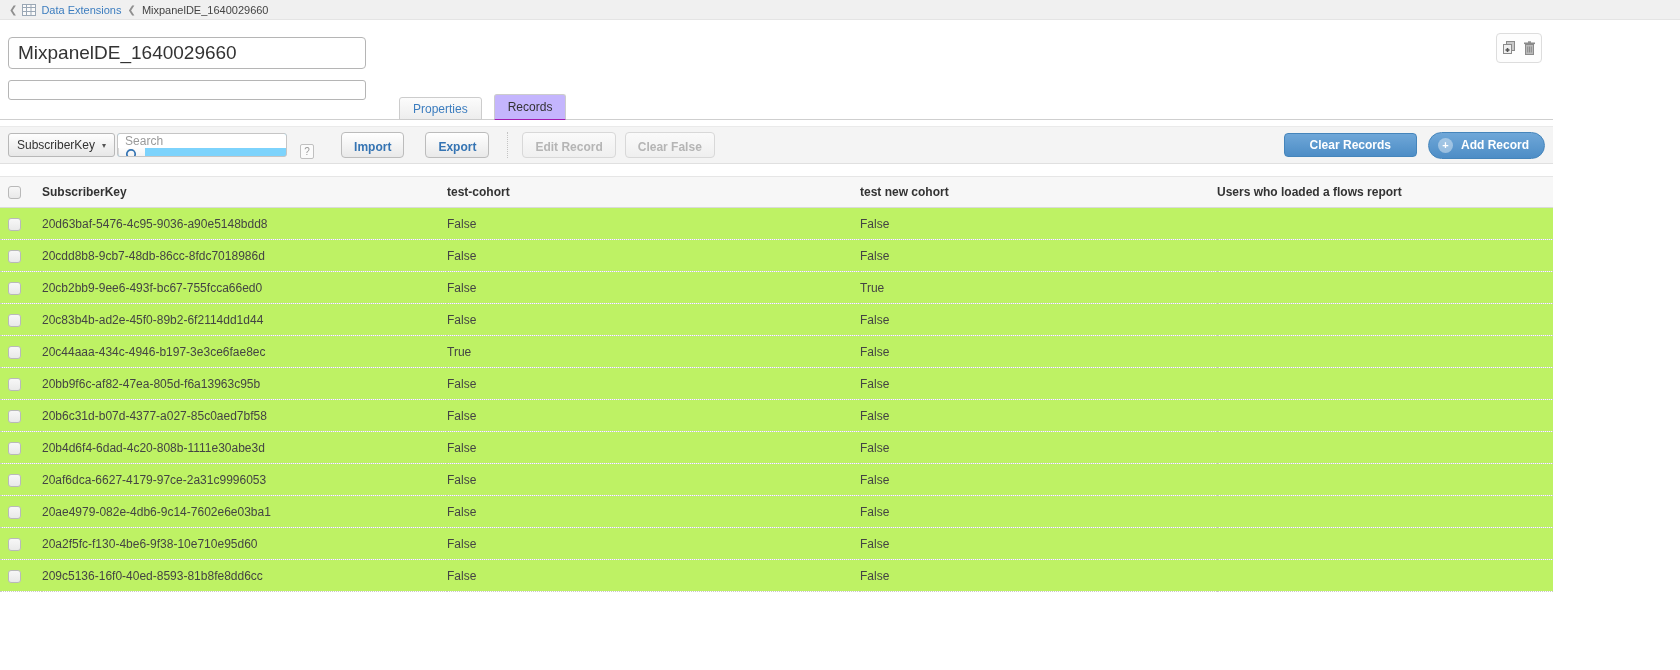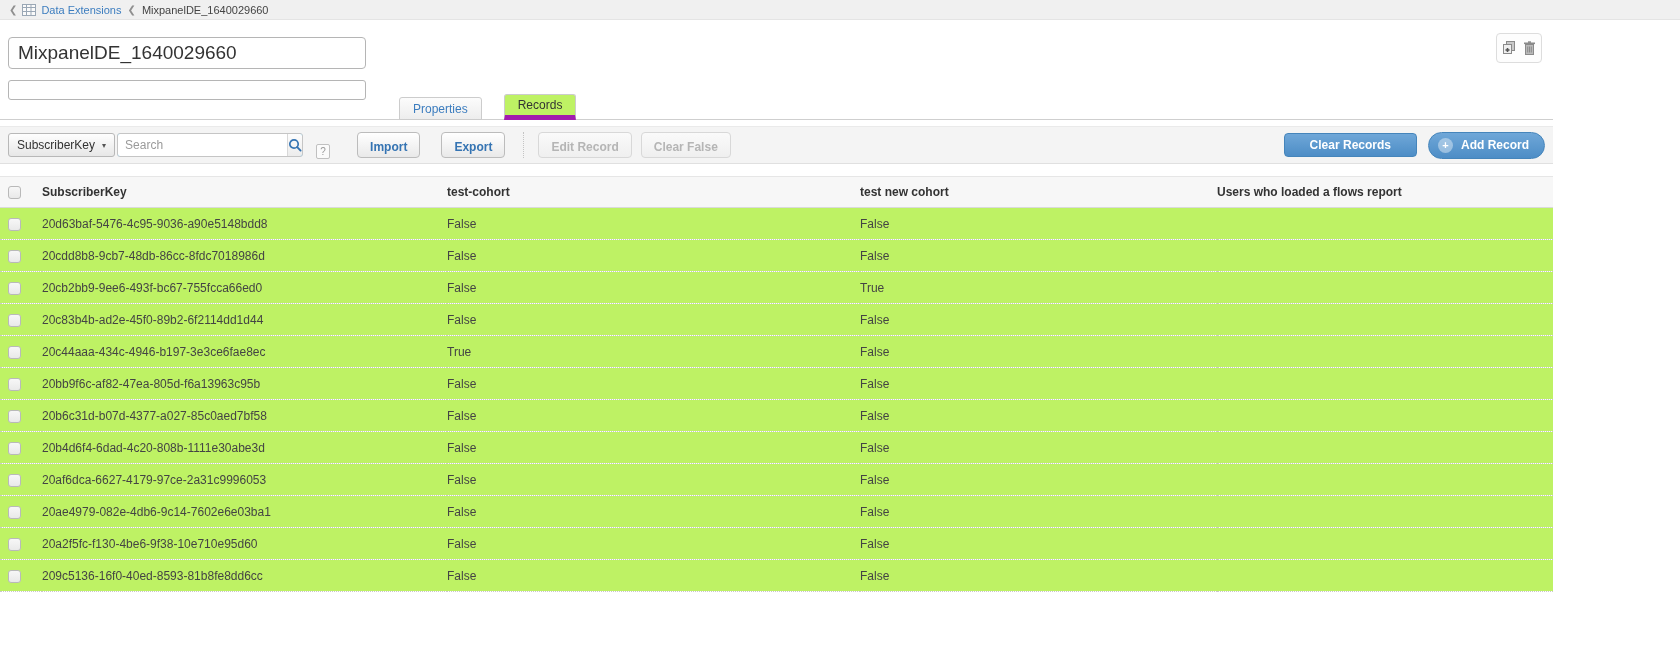--- a/index.html
+++ b/index.html
@@ -22,36 +22,36 @@
                 border:1px solid #b5b5b5; border-radius:4px; font-size:19px; color:#333;
                 padding:0 9px; font-family:"Liberation Sans", sans-serif; outline:none; }
   .desc-input { position:absolute; left:8px; top:60px; width:358px; height:20px;
                 border:1px solid #b5b5b5; border-radius:3px; font-size:12px; color:#333;
                 padding:0 6px; font-family:"Liberation Sans", sans-serif; outline:none; }
   .icon-box { position:absolute; left:1496px; top:13px; width:46px; height:30px;
               background:#fdfdfd; border:1px solid #ddd; border-radius:4px;
               display:flex; align-items:center; justify-content:center; gap:7px; }
   .icon-btn { display:inline-flex; cursor:pointer; }
 
-  .tabs { position:absolute; left:399px; bottom:-1px; display:flex; align-items:flex-end; gap:22px; }
+  .tabs { position:absolute; left:399px; bottom:-1px; display:flex; align-items:flex-end; gap:12px; }
   .tab { padding:0 13px; font-size:12px; display:flex; align-items:center;
          border:1px solid #ccc; border-radius:3px 3px 0 0; cursor:pointer; }
   .tab--inactive { height:23px; background:linear-gradient(#fcfcfc,#ededed); color:#3c7dbf; }
-  .tab--active { height:26px; background:#bef264; color:#333; border-bottom:5px solid #a21caf; }
+  .tab--active { height:26px; background:#c4b5fd; color:#333; border-bottom:1px solid #a21caf; }
 
   
   .toolbar { width:1553px; height:38px; margin-top:6px; background:#f4f4f4;
              border-top:1px solid #eaeaea; border-bottom:1px solid #e0e0e0;
              display:flex; align-items:center; padding:0 8px; font-size:12px; }
   .dd-btn { height:24px; padding:0 8px; display:flex; align-items:center; gap:7px;
             background:linear-gradient(#fefefe,#e7e7e7); border:1px solid #b8b8b8;
             border-radius:3px; color:#333; cursor:pointer; white-space:nowrap; }
   .dd-caret { font-size:8px; color:#555; }
-  .search-wrap { display:flex; height:24px; width:186px; margin-left:2px; background:#7dd3fc;
-                 border:1px solid #c5c5c5; border-radius:3px; overflow:hidden; }
+  .search-wrap { display:flex; height:24px; width:170px; margin-left:2px; background:#7dd3fc;
+                 border:1px solid #c5c5c5; border-radius:3px; overflow:hidden;flex-direction:column; }
   .search-wrap input { flex:1; border:none; outline:none; font-size:12px; padding:0 7px;
                        font-family:"Liberation Sans", sans-serif; color:#333; }
   .search-wrap input::placeholder { color:#9a9a9a; }
   .search-btn { width:27px; display:flex; align-items:center; justify-content:center;
                 background:linear-gradient(#fdfdfd,#ececec); border-left:1px solid #d8d8d8;
                 cursor:pointer; }
   .help-badge { width:14px; height:15px; margin-left:13px; margin-top:12px;
                 border:1px solid #c0c0c0; border-radius:2px; background:#fbfbfb;
                 color:#999; font-size:10px; display:flex; align-items:center;
                 justify-content:center; cursor:pointer; }

